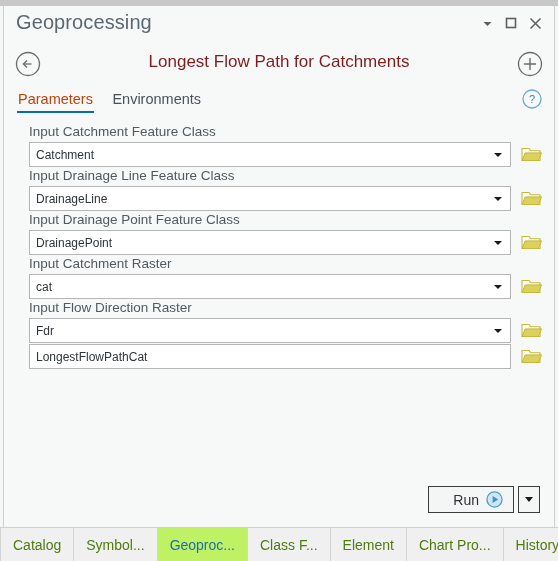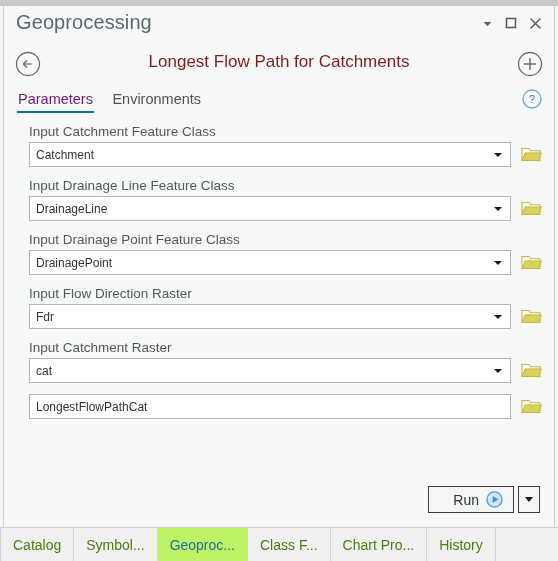--- a/index.html
+++ b/index.html
@@ -104,21 +104,21 @@
   .tab {
     display: inline-block;
     font-size: 14.5px;
     color: #4b5358;
     padding: 3px 1px 6px 1px;
     margin-right: 13px;
     position: relative;
     white-space: nowrap;
   }
   .tab.active {
-    color: #701a75;
+    color: #c2410c;
   }
   .tab.active::after {
     content: "";
     position: absolute;
     left: 0; right: 0; bottom: 0;
     height: 2px;
     background: #0a6ca6;
   }
   .help-icon {
     position: absolute;
@@ -128,21 +128,21 @@
   .help-icon svg { display: block; }
 
   
   .form {
     position: absolute;
     top: 118px; left: 0;
     width: 100%;
     box-sizing: border-box;
     padding: 0 12px 0 25px;
   }
-  .field { margin-bottom: 11px; }
+  .field { margin-bottom: 1px; }
   .field-label {
     font-size: 13.5px;
     color: #515a60;
     margin-bottom: 3px;
     white-space: nowrap;
   }
   .field-row {
     display: flex;
     align-items: center;
   }
@@ -356,40 +356,40 @@
           <div class="browse">
             <svg width="21" height="17" viewBox="0 0 21 17">
               <path d="M1 2.5 h7 l1.6 2.2 h9.4 v9.8 h-18 z" fill="#ffffff" stroke="#c3b93f" stroke-width="1.1"></path>
               <path d="M1 14.5 l3.2 -7.6 h16.3 l-3.2 7.6 z" fill="#dcd15a" stroke="#c3b93f" stroke-width="1"></path>
             </svg>
           </div>
         </div>
       </div>
 
       <div class="field">
+        <div class="field-label">Input Catchment Raster</div>
+        <div class="field-row">
+          <div class="input-wrap">
+            <input class="text-input" type="text" readonly="" value="cat" style="">
+            <span class="caret"></span>
+          </div>
+          <div class="browse">
+            <svg width="21" height="17" viewBox="0 0 21 17">
+              <path d="M1 2.5 h7 l1.6 2.2 h9.4 v9.8 h-18 z" fill="#ffffff" stroke="#c3b93f" stroke-width="1.1"></path>
+              <path d="M1 14.5 l3.2 -7.6 h16.3 l-3.2 7.6 z" fill="#dcd15a" stroke="#c3b93f" stroke-width="1"></path>
+            </svg>
+          </div>
+        </div>
+      </div>
+
+      <div class="field">
         <div class="field-label">Input Flow Direction Raster</div>
         <div class="field-row">
           <div class="input-wrap">
             <input class="text-input" type="text" readonly="" value="Fdr" style="">
-            <span class="caret"></span>
-          </div>
-          <div class="browse">
-            <svg width="21" height="17" viewBox="0 0 21 17">
-              <path d="M1 2.5 h7 l1.6 2.2 h9.4 v9.8 h-18 z" fill="#ffffff" stroke="#c3b93f" stroke-width="1.1"></path>
-              <path d="M1 14.5 l3.2 -7.6 h16.3 l-3.2 7.6 z" fill="#dcd15a" stroke="#c3b93f" stroke-width="1"></path>
-            </svg>
-          </div>
-        </div>
-      </div>
-
-      <div class="field">
-        <div class="field-label">Input Catchment Raster</div>
-        <div class="field-row">
-          <div class="input-wrap">
-            <input class="text-input" type="text" readonly="" value="cat" style="">
             <span class="caret"></span>
           </div>
           <div class="browse">
             <svg width="21" height="17" viewBox="0 0 21 17">
               <path d="M1 2.5 h7 l1.6 2.2 h9.4 v9.8 h-18 z" fill="#ffffff" stroke="#c3b93f" stroke-width="1.1"></path>
               <path d="M1 14.5 l3.2 -7.6 h16.3 l-3.2 7.6 z" fill="#dcd15a" stroke="#c3b93f" stroke-width="1"></path>
             </svg>
           </div>
         </div>
       </div>
@@ -425,17 +425,18 @@
       </div>
     </div>
 
   </div>
 
   <div class="bottombar">
     <div class="btab">Catalog</div>
     <div class="btab">Symbol...</div>
     <div class="btab active">Geoproc...</div>
     <div class="btab">Class F...</div>
+    <div class="btab">Element</div>
     <div class="btab">Chart Pro...</div>
     <div class="btab">History</div>
   </div>
 
 </div>
 
 </body></html>

